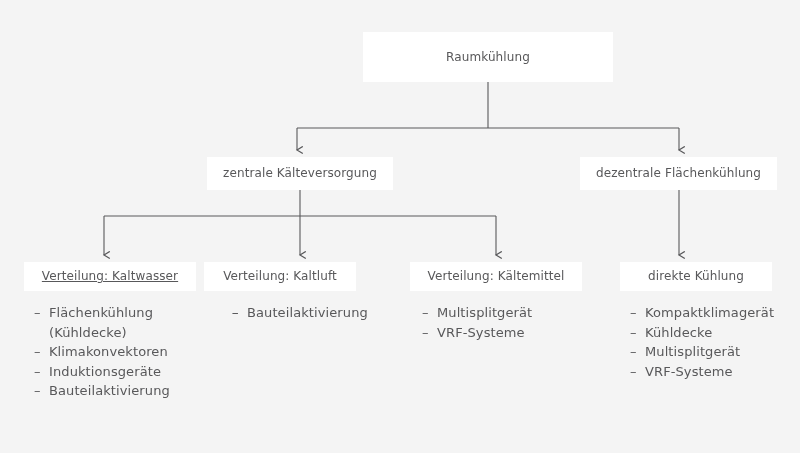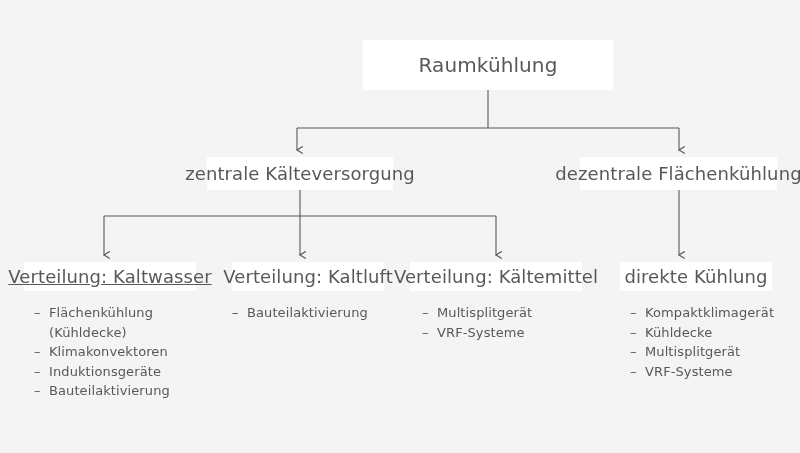--- a/index.html
+++ b/index.html
@@ -28,54 +28,54 @@
     pointer-events: none;
   }
   .node {
     position: absolute;
     background: #ffffff;
     color: #58585a;
     display: flex;
     align-items: center;
     justify-content: center;
     text-align: center;
-    font-size: 18px;
+    font-size: 12px;
     line-height: 1.2;
     letter-spacing: 0.1px;
     box-sizing: border-box;
     padding: 0 14px;
     white-space: nowrap;
   }
   .node.root {
     left: 363px;
-    top: 40px;
+    top: 32px;
     width: 250px;
     height: 50px;
-    font-size: 20px;
+    font-size: 12px;
     text-align: center;
   }
   .node.lvl2 {
     height: 33px;
   }
   .node.lvl2.central {
     left: 207px;
     top: 157px;
     width: 186px;
   }
   .node.lvl2.decentral {
     left: 580px;
     top: 157px;
     width: 197px;
   }
   .node.lvl3 {
     height: 29px;
     top: 262px;
   }
   .node.lvl3.c0 { left: 24px;  width: 172px; text-decoration: underline; }
-  .node.lvl3.c1 { left: 232px; width: 152px; }
+  .node.lvl3.c1 { left: 204px; width: 152px; }
   .node.lvl3.c2 { left: 410px; width: 172px; }
   .node.lvl3.c3 { left: 620px; width: 152px; }
 
   .bullets {
     position: absolute;
     top: 303px;
     font-size: 13px;
     line-height: 19.5px;
     color: #58585a;
     letter-spacing: 0.1px;

